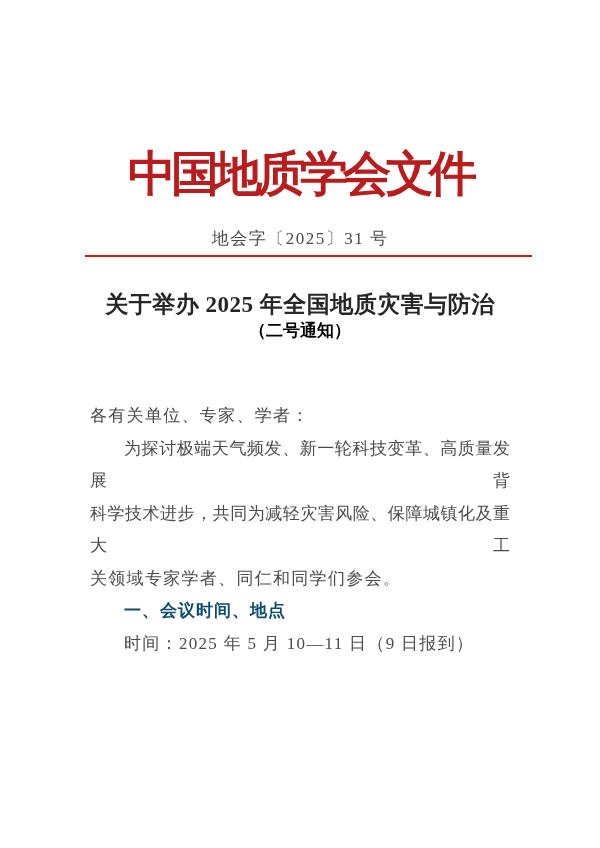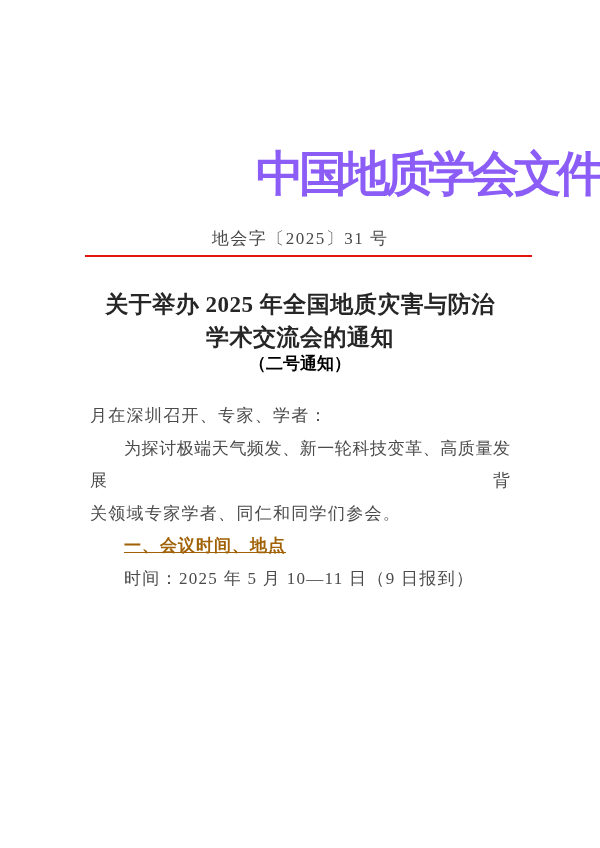--- a/index.html
+++ b/index.html
@@ -16,25 +16,25 @@
     overflow: hidden;
     font-family: "Liberation Serif", "DejaVu Serif", serif;
     color: #474747;
   }
   
   .org-title {
     margin: 0;
     padding-top: 148px;
     height: 52px;
     line-height: 52px;
-    text-align: right;
+    text-align: center;
     font-size: 48px;
     font-weight: 900;
     letter-spacing: -5px;
-    color: #8b5cf6;
+    color: #b91c1c;
     font-family: "Liberation Serif", "DejaVu Serif", serif;
   }
   
   .doc-number {
     margin-top: 28px;
     height: 22px;
     line-height: 22px;
     text-align: center;
     font-size: 17px;
     letter-spacing: 1.5px;
@@ -83,47 +83,46 @@
   .fill {
     white-space: normal;
     text-align: justify;
     text-align-last: justify;
     letter-spacing: 0;
   }
   .indent { text-indent: 2em; }
   .section-heading {
     font-family: "Liberation Sans", "DejaVu Sans", sans-serif;
     font-weight: bold;
-    color: #a16207;
+    color: #0c4a6e;
     letter-spacing: 1px;
-    text-decoration: underline;
   }
 </style>
 </head>
 <body>
 
 <div class="page">
 
   <h1 class="org-title">中国地质学会文件</h1>
 
   <div class="doc-number">地会字〔2025〕31 号</div>
 
   <div class="red-rule"></div>
 
   <div class="notice-title">
     <div>关于举办 2025 年全国地质灾害与防治</div>
-    <div>学术交流会的通知</div>
   </div>
 
   <div class="notice-subtitle">（二号通知）</div>
 
   <div class="doc-body">
-    <div class="line">月在深圳召开、专家、学者：</div>
+    <div class="line">各有关单位、专家、学者：</div>
 
     <div class="line fill indent">为探讨极端天气频发、新一轮科技变革、高质量发展背</div>
+    <div class="line fill">科学技术进步，共同为减轻灾害风险、保障城镇化及重大工</div>
     <div class="line">关领域专家学者、同仁和同学们参会。</div>
 
     <div class="line section-heading indent">一、会议时间、地点</div>
     <div class="line indent">时间：2025 年 5 月 10—11 日（9 日报到）</div>
 
   </div>
 
 </div>
 
 </body></html>

